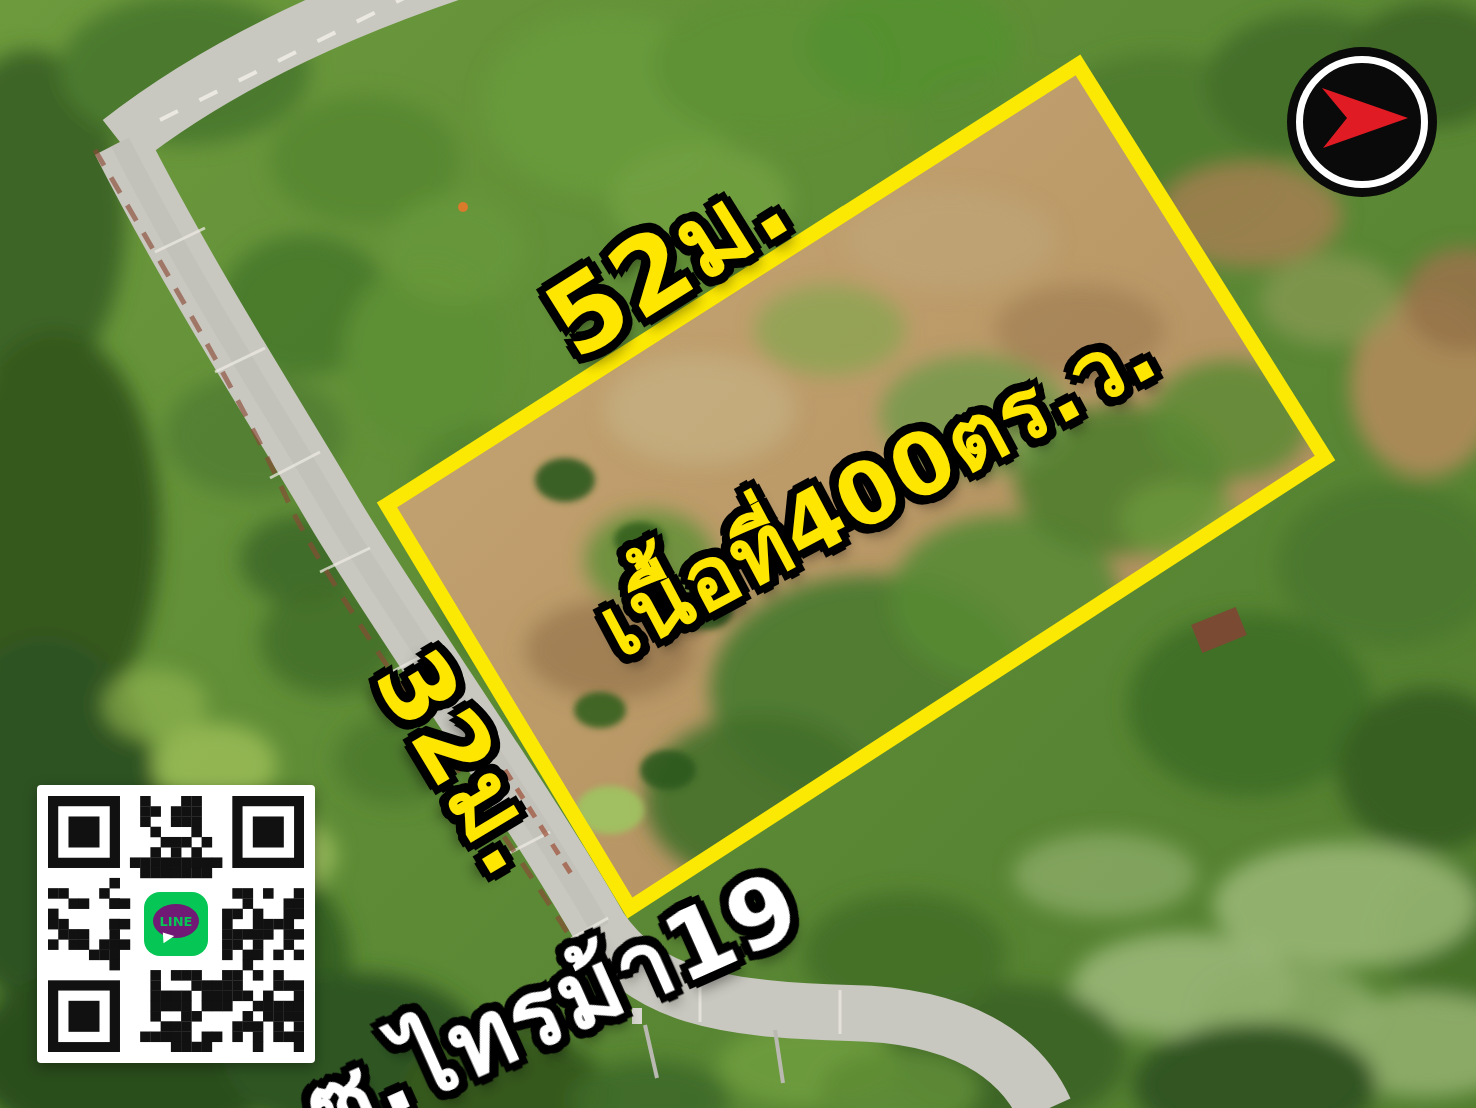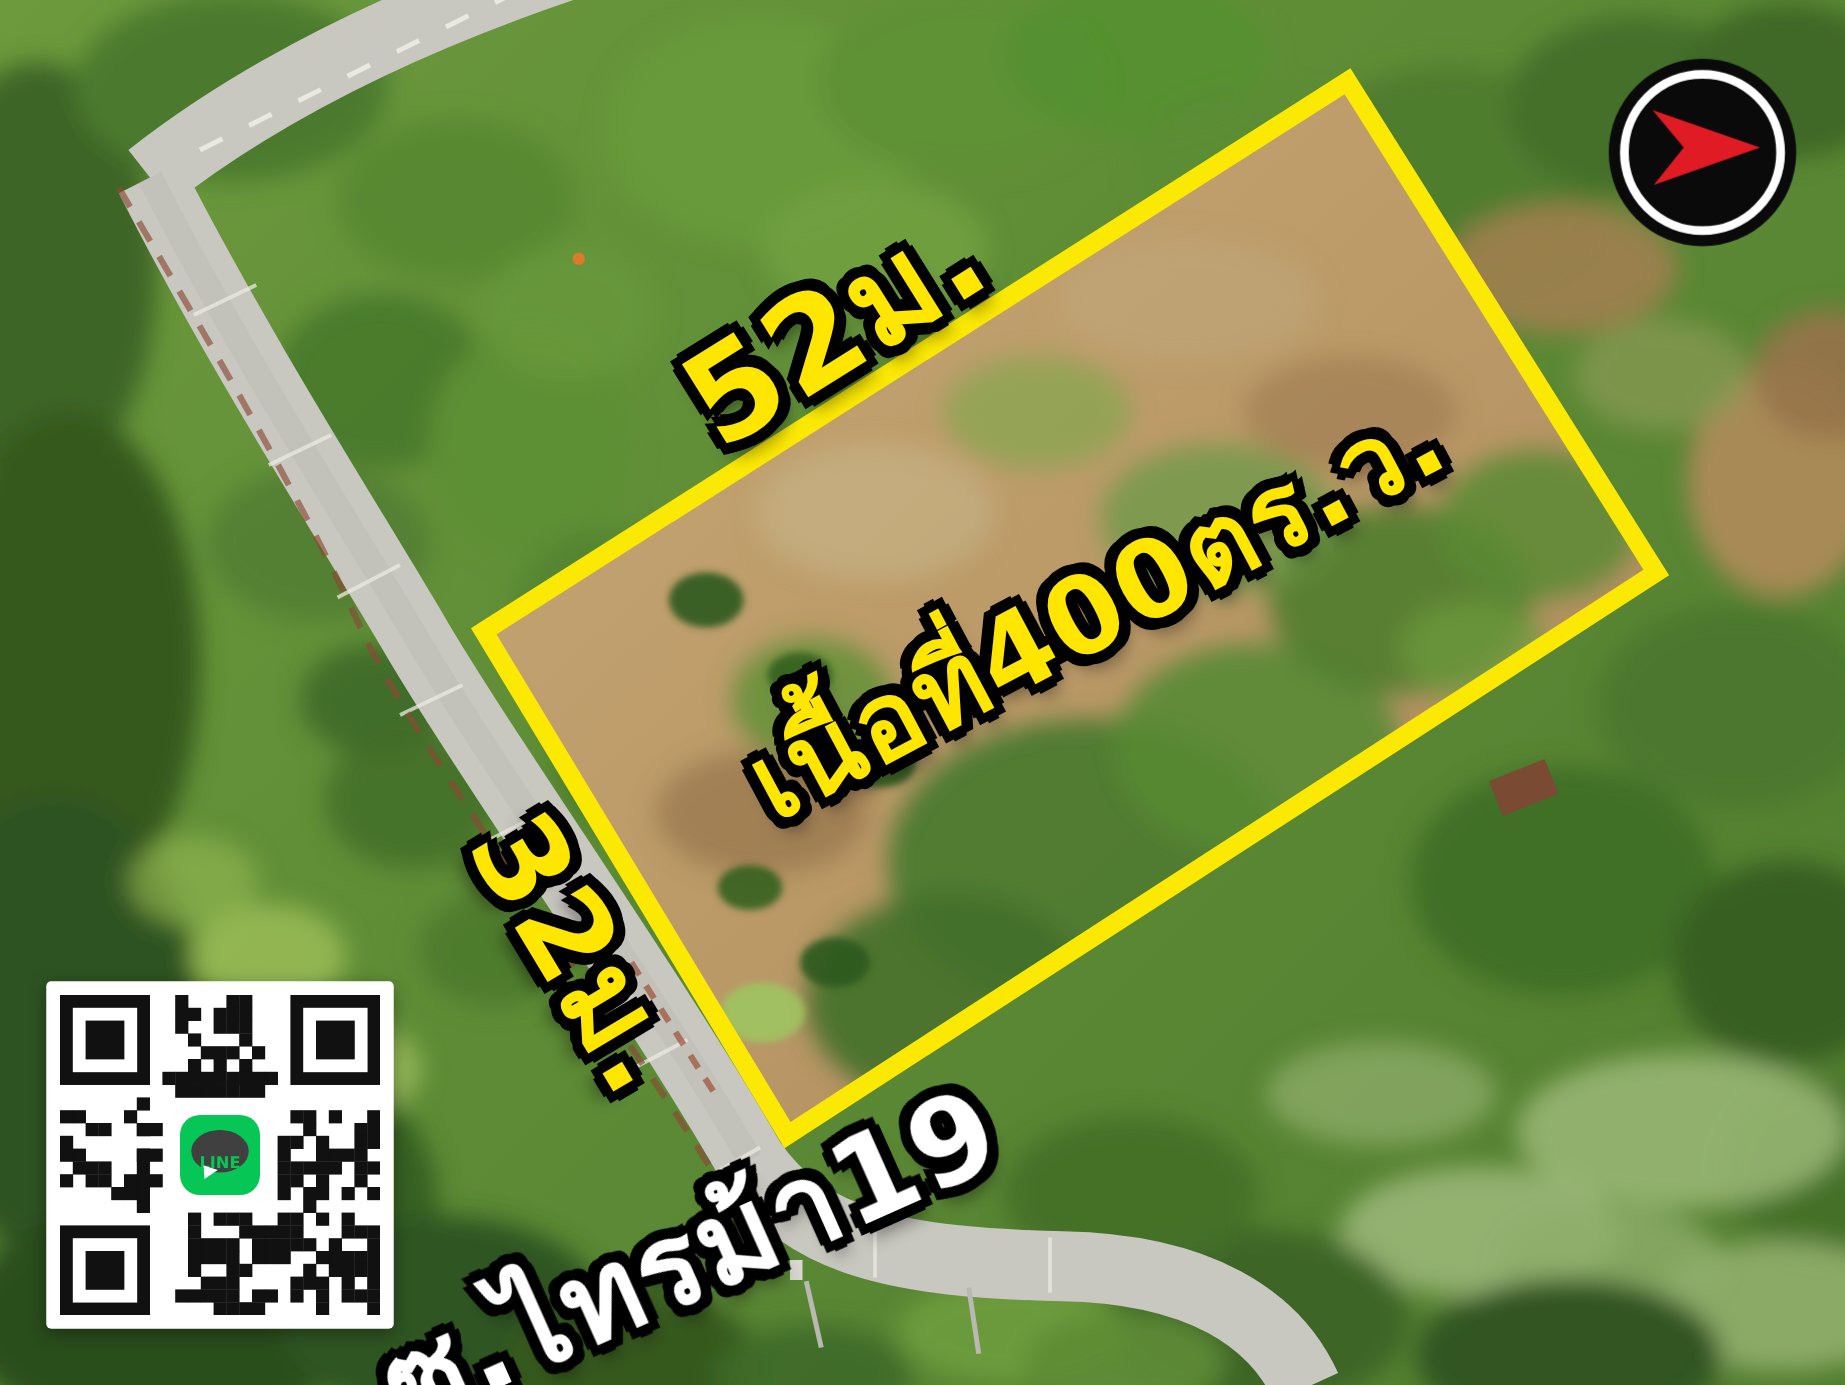--- a/index.html
+++ b/index.html
@@ -34,22 +34,22 @@
     background:#ffffff;border-radius:4px;box-shadow:0 4px 14px rgba(0,0,0,.35);
   }
   .qr svg{position:absolute;left:11px;top:11px;}
   .line-badge-backing{
     position:absolute;left:102px;top:102px;width:74px;height:74px;background:#fff;border-radius:10px;
   }
   .line-badge{
     position:absolute;left:5px;top:5px;width:64px;height:64px;background:#06c755;border-radius:16px;
   }
   .line-bubble{
-    position:absolute;left:9px;top:12px;width:46px;height:34px;background:#404040;border-radius:50%;
-    display:flex;align-items:flex-end;justify-content:center;
+    position:absolute;left:9px;top:12px;width:46px;height:34px;background:#701a75;border-radius:50%;
+    display:flex;align-items:center;justify-content:center;
   }
   .line-bubble::after{
     content:"";position:absolute;left:8px;bottom:-6px;width:0;height:0;
     border-left:4px solid transparent;border-right:8px solid transparent;border-top:10px solid #fff;
     transform:rotate(18deg);
   }
   .line-bubble span{color:#06c755;font-size:13px;font-weight:bold;letter-spacing:0;}
 
   
   .brand-logo{

